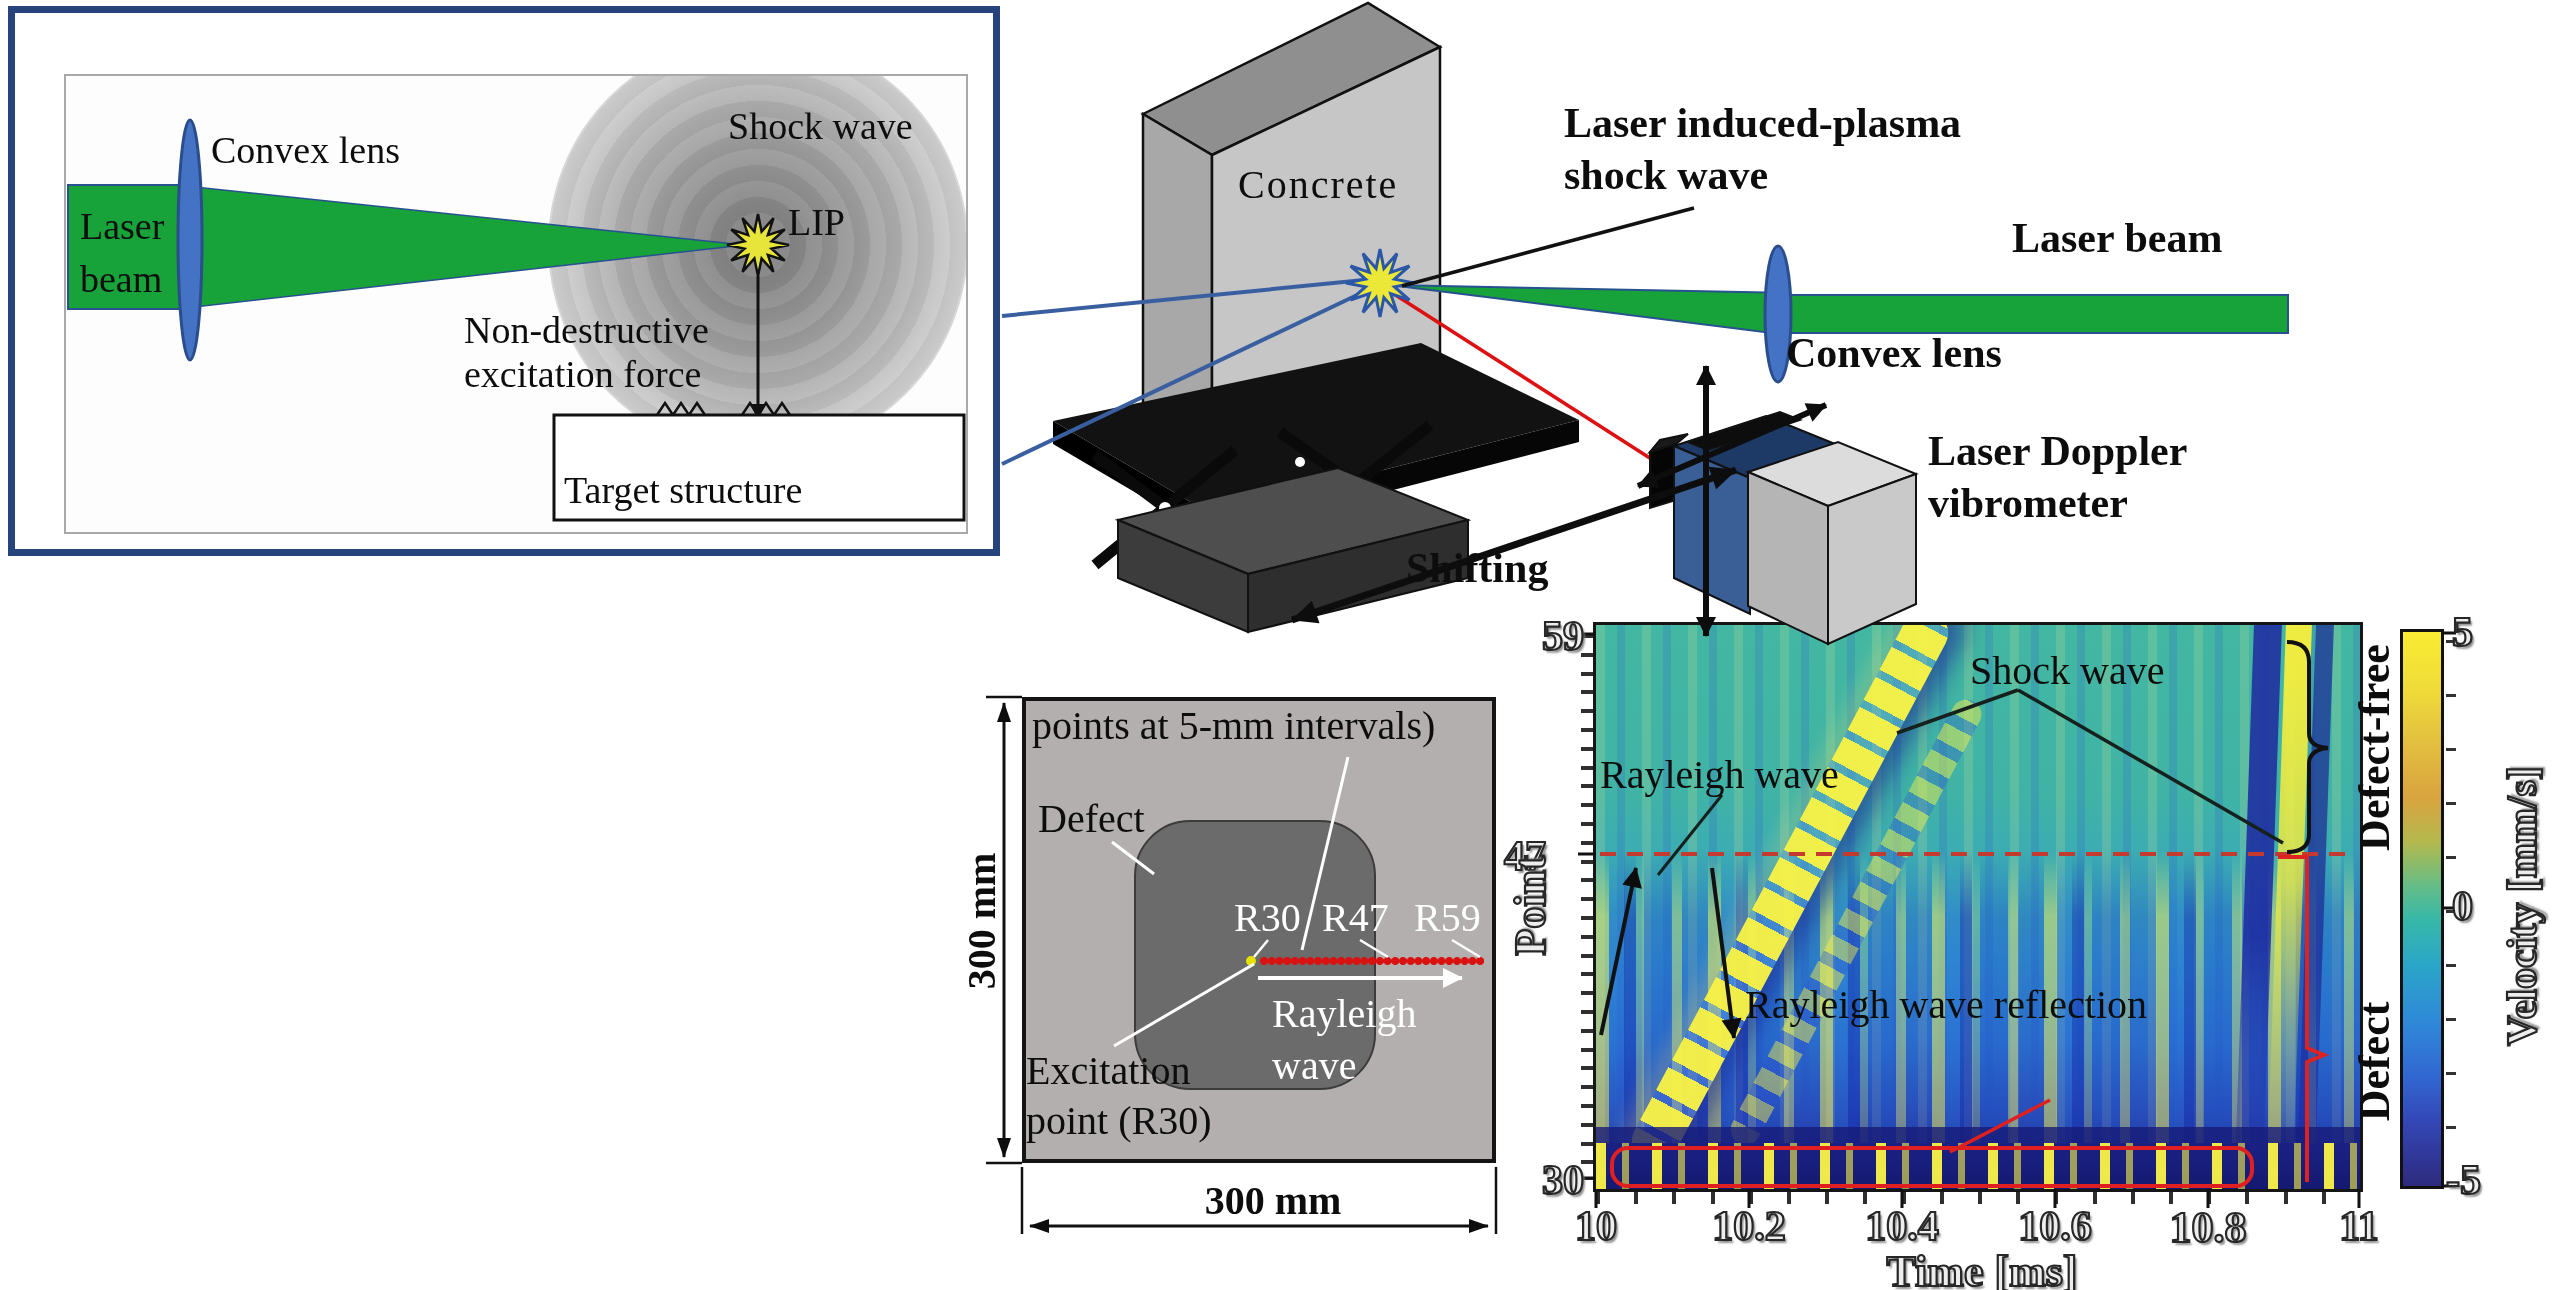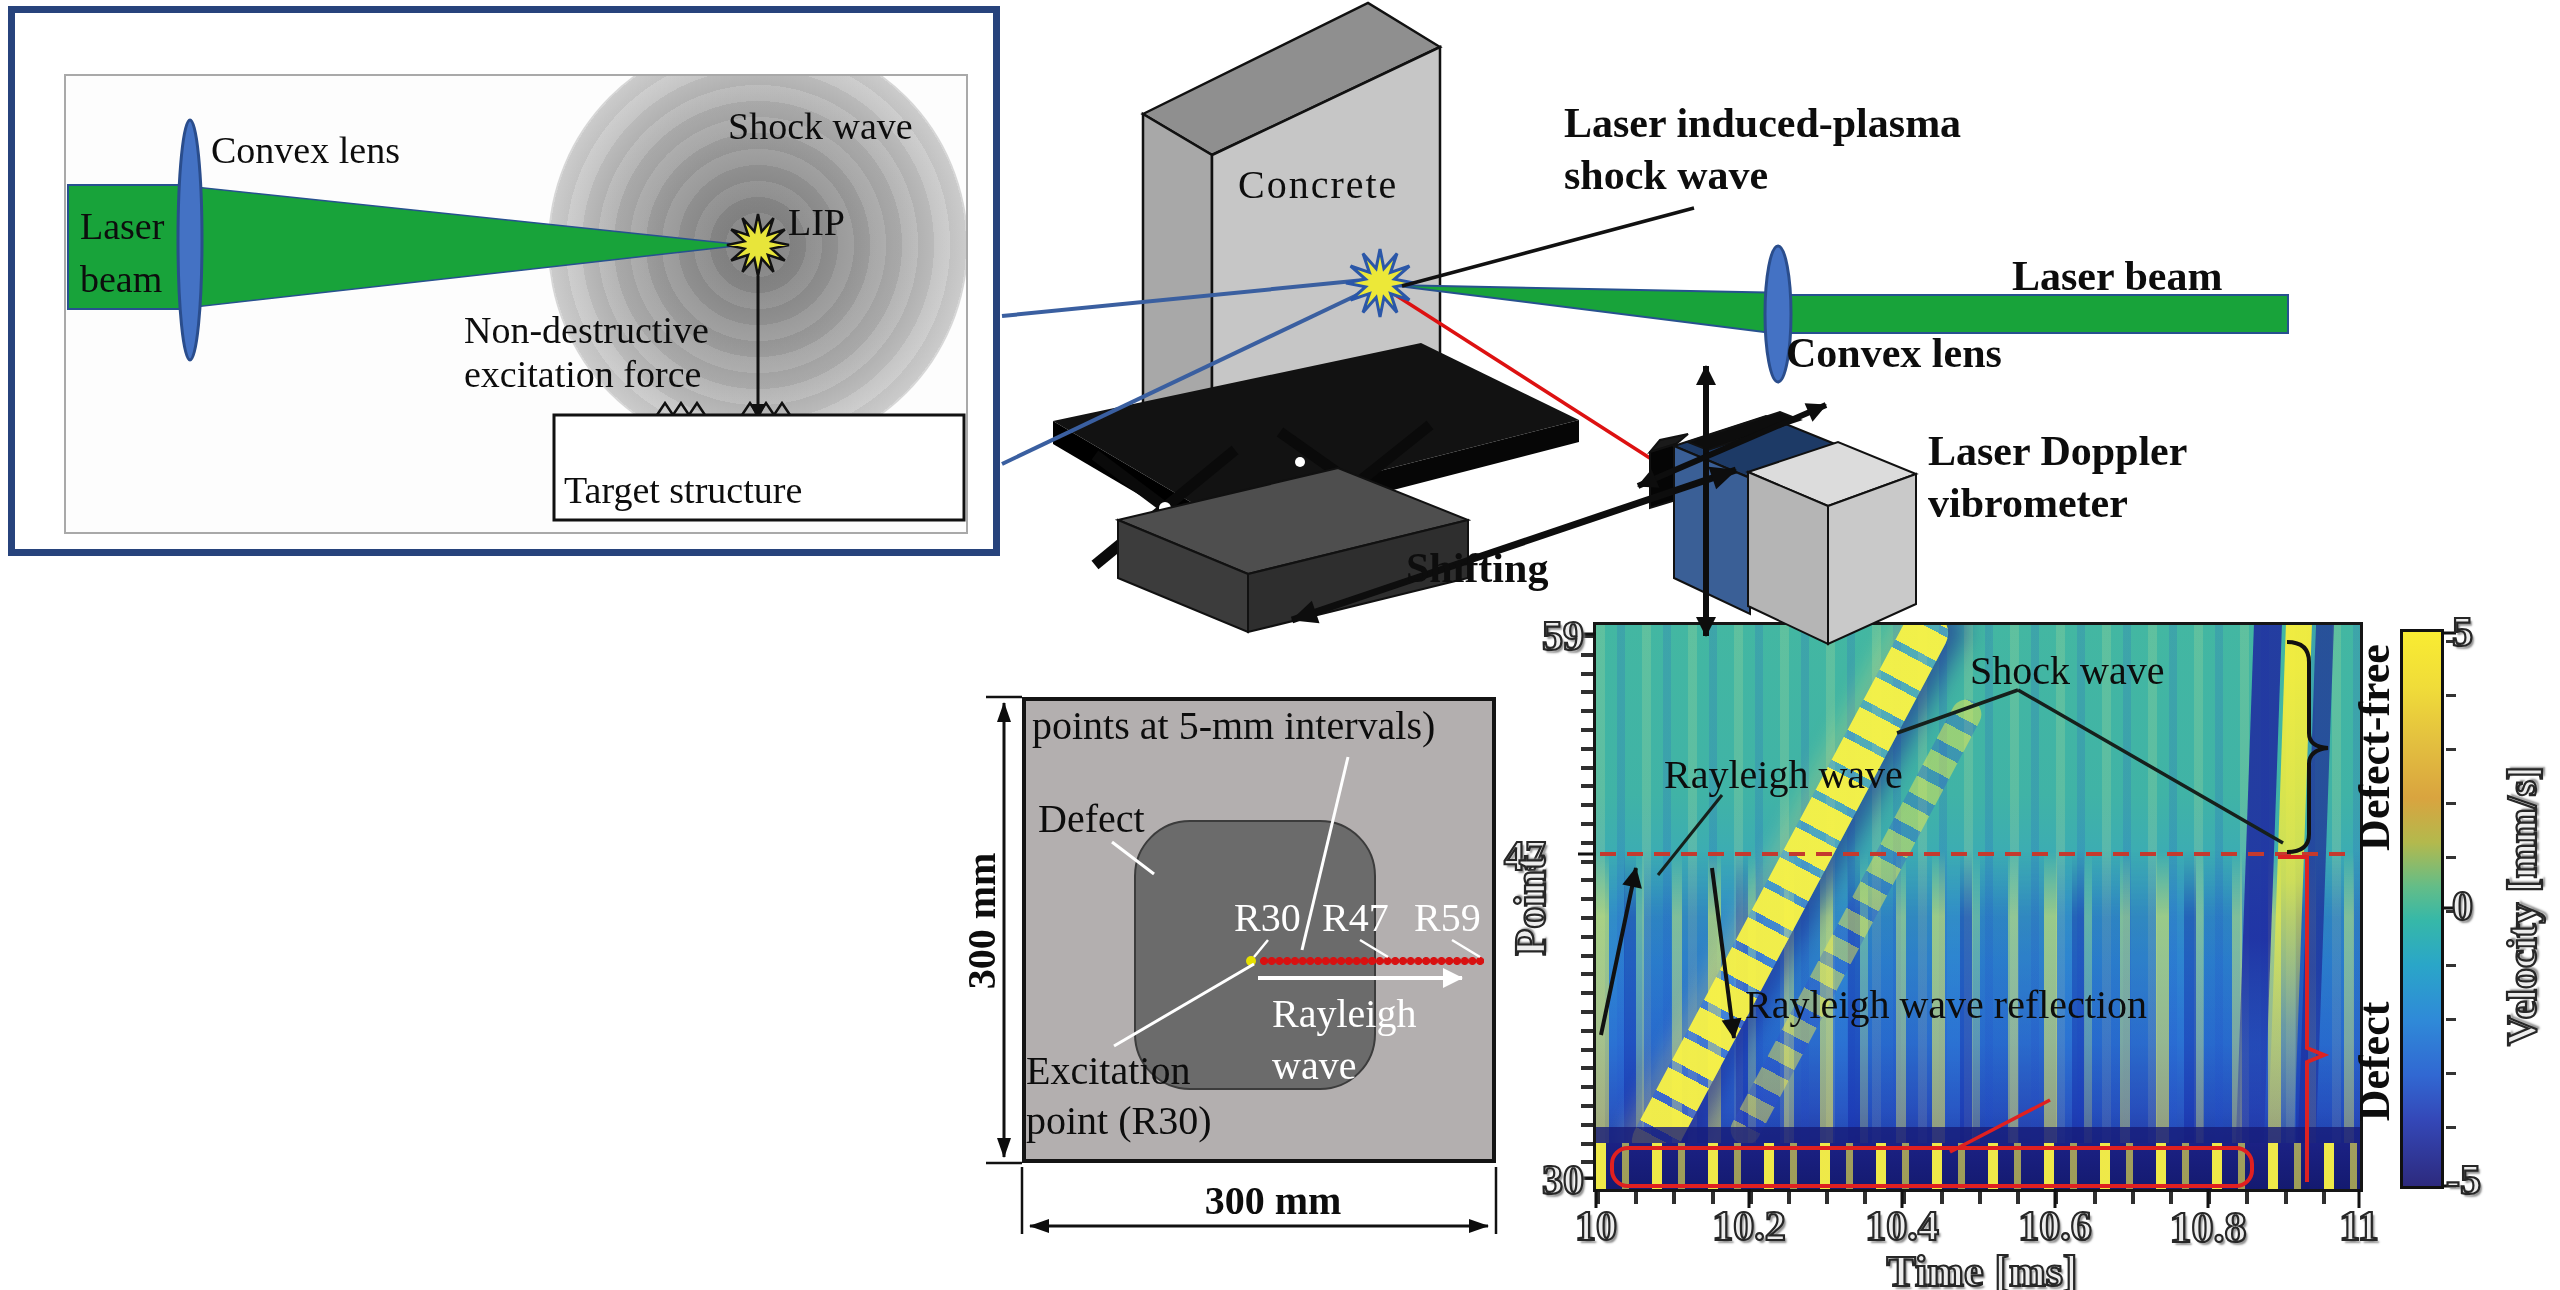--- a/index.html
+++ b/index.html
@@ -242,40 +242,40 @@
         <line x1="2444" y1="633" x2="2456" y2="633"></line>
           <line x1="2444" y1="908" x2="2456" y2="908"></line>
           <line x1="2444" y1="1186" x2="2456" y2="1186"></line>
       </g>
     </g>
   </svg>
 
   <div class="abs lbl" style="left:1238px;top:162px;letter-spacing:2px;">Concrete</div>
   <div class="abs lblb" style="left:1564px;top:98px;">Laser induced-plasma</div>
   <div class="abs lblb" style="left:1564px;top:150px;">shock wave</div>
-  <div class="abs lblb" style="left:2012px;top:213px;margin-top:38px;">Laser beam</div>
+  <div class="abs lblb" style="left:2012px;top:213px;">Laser beam</div>
   <div class="abs lblb" style="left:1786px;top:328px;">Convex lens</div>
   <div class="abs lblb" style="left:1928px;top:426px;">Laser Doppler</div>
   <div class="abs lblb" style="left:1928px;top:478px;">vibrometer</div>
   <div class="abs lblb" style="left:1406px;top:543px;">Shifting</div>
 
   <div class="abs lbl" style="left:1032px;top:703px;">points at 5-mm intervals)</div>
   <div class="abs lbl" style="left:1038px;top:796px;">Defect</div>
   <div class="abs wlbl" style="left:1234px;top:896px;">R30</div>
   <div class="abs wlbl" style="left:1322px;top:896px;">R47</div>
   <div class="abs wlbl" style="left:1414px;top:896px;">R59</div>
   <div class="abs wlbl" style="left:1272px;top:992px;">Rayleigh</div>
   <div class="abs wlbl" style="left:1272px;top:1044px;">wave</div>
   <div class="abs lbl" style="left:1026px;top:1048px;">Excitation</div>
   <div class="abs lbl" style="left:1026px;top:1098px;">point (R30)</div>
   <div class="abs lbl rot" style="left:902px;top:898px;width:160px;font-weight:700;">300 mm</div>
   <div class="abs lbl" style="left:1193px;top:1178px;width:160px;text-align:center;font-weight:700;">300 mm</div>
 
   <div class="abs lbl" style="left:1970px;top:648px;">Shock wave</div>
-  <div class="abs lbl" style="left:1664px;top:752px;">Rayleigh wave</div>
+  <div class="abs lbl" style="left:1600px;top:752px;">Rayleigh wave</div>
   <div class="abs lbl" style="left:1745px;top:982px;">Rayleigh wave reflection</div>
 
   <div class="abs engr" style="left:1504px;top:612px;width:80px;text-align:right;font-size:42px;font-family:Liberation Serif, serif;">59</div>
   <div class="abs engr" style="left:1504px;top:832px;width:80px;text-align:left;font-size:42px;">47</div>
   <div class="abs engr" style="left:1504px;top:1156px;width:80px;text-align:right;font-size:42px;">30</div>
   <div class="abs engr rot" style="left:1460px;top:880px;width:140px;font-size:44px;">Point</div>
 
   <div class="abs engr" style="left:1531px;top:1202px;width:130px;text-align:center;font-size:42px;">10</div>
   <div class="abs engr" style="left:1684px;top:1202px;width:130px;text-align:center;font-size:42px;">10.2</div>
   <div class="abs engr" style="left:1837px;top:1202px;width:130px;text-align:center;font-size:42px;">10.4</div>

